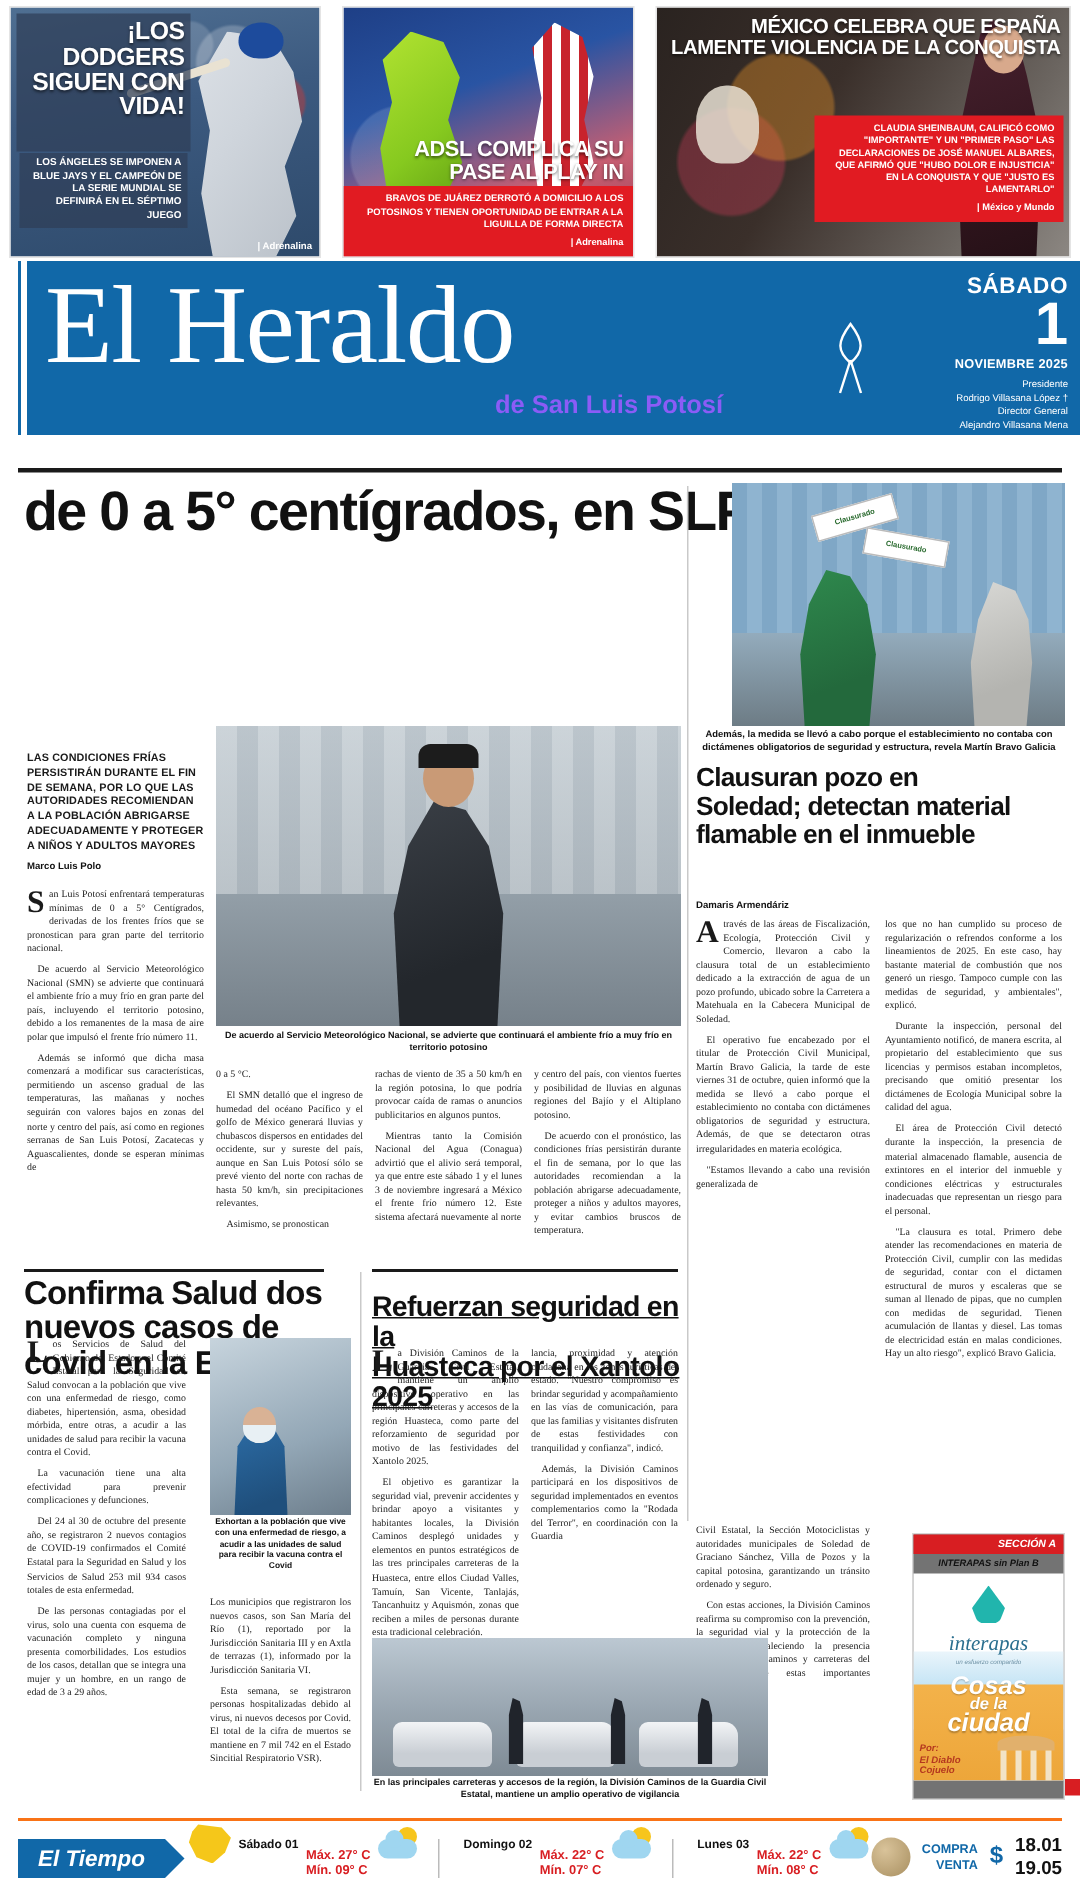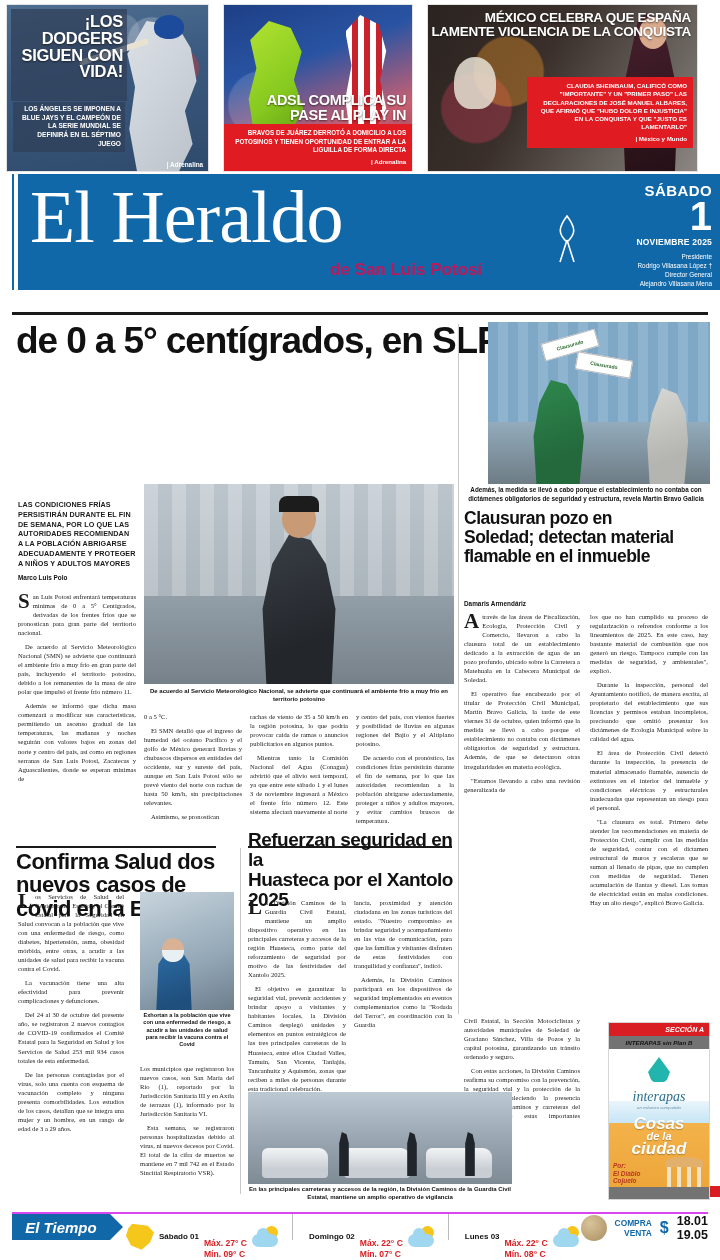--- a/index.html
+++ b/index.html
@@ -3,21 +3,21 @@
 <meta charset="utf-8">
 <style>
   html,body{margin:0;padding:0;}
   body{
     width:720px;height:1260px;overflow:hidden;background:#ffffff;
     font-family:"Liberation Sans", sans-serif;color:#111;
   }
   .page{position:relative;width:720px;height:1260px;background:#fff;}
 
   
-  .promos{position:absolute;left:0;top:0;width:720px;height:172px;display:flex;gap:14px;padding:4px 22px 0 6px;box-sizing:border-box;background:#fff;}
+  .promos{position:absolute;left:0;top:0;width:720px;height:172px;display:flex;gap:14px;padding:4px 6px 0 6px;box-sizing:border-box;background:#fff;}
   .promo{position:relative;overflow:hidden;border:1px solid #e4e4e4;}
   .promo.p1{width:214px;}
   .promo.p2{width:200px;}
   .promo.p3{width:286px;}
 
   
   .ph{position:absolute;inset:0;}
   .ph1{background:
       radial-gradient(circle at 72% 22%, rgba(255,255,255,.22) 0 12%, transparent 13%),
       radial-gradient(circle at 86% 38%, rgba(190,60,60,.5) 0 9%, transparent 10%),
@@ -64,21 +64,21 @@
   .p3 .pred{position:absolute;right:4px;top:72px;width:166px;background:#e11b22;color:#fff;font-size:6.2px;
       font-weight:bold;text-align:right;line-height:1.34;padding:5px 6px;box-sizing:border-box;}
   .pcredline{font-size:6.2px;margin-top:3px;}
 
   
   .masthead{position:absolute;left:0;top:174px;width:720px;height:122px;}
   .mh-band{position:absolute;left:18px;top:0;right:0;height:116px;background:#1168a8;}
   .mh-left-rule{position:absolute;left:12px;top:0;width:2px;height:116px;background:#1168a8;}
   .mh-logo{position:absolute;left:30px;top:6px;font-family:"Liberation Serif", serif;font-size:74px;color:#fff;
       letter-spacing:-1px;line-height:1;}
-  .mh-sub{position:absolute;left:330px;top:86px;font-size:17px;font-weight:bold;color:#be185d;}
+  .mh-sub{position:absolute;left:330px;top:86px;font-size:17px;font-weight:bold;color:#8b5cf6;}
   .mh-right{position:absolute;right:8px;top:8px;width:128px;text-align:right;color:#fff;}
   .mh-day{font-size:15px;font-weight:bold;letter-spacing:.4px;}
   .mh-num{font-size:40px;font-weight:bold;line-height:.94;margin-top:-1px;}
   .mh-month{font-size:8.5px;font-weight:bold;letter-spacing:.2px;margin-top:1px;}
   .mh-staff{font-size:6.4px;line-height:1.45;margin-top:5px;}
   .ribbon{position:absolute;right:140px;top:38px;width:26px;height:52px;}
 
   .inforow{position:absolute;left:12px;top:300px;width:696px;font-size:7.2px;color:#333;
       display:flex;justify-content:space-between;align-items:center;}
   .inforow .mid{font-size:7.4px;}
@@ -179,22 +179,22 @@
   .ad-tag{position:absolute;left:0;right:0;top:56px;text-align:center;font-size:4.2px;color:#6b8fa3;}
   .ad-orange{position:absolute;left:0;right:0;bottom:0;height:64px;background:linear-gradient(180deg,#f3b24a 0%,#eda63a 100%);}
   .ad-cosas{position:absolute;left:0;right:0;bottom:30px;text-align:center;font-size:17px;font-weight:bold;
       color:#fff;line-height:.92;text-shadow:0 1px 1px rgba(0,0,0,.25);}
   .ad-por{position:absolute;left:4px;bottom:2px;font-size:6.4px;font-weight:bold;color:#b5381f;line-height:1.18;}
   .ad-kiosk{position:absolute;right:6px;bottom:0;width:38px;height:30px;}
   .ad-kiosk .roof{position:absolute;left:0;top:0;width:38px;height:10px;background:#e1b06c;border-radius:50% 50% 0 0;}
   .ad-kiosk .col{position:absolute;bottom:0;width:4px;height:20px;background:#f2e3c6;}
 
   
-  .weather{position:absolute;left:12px;top:1212px;width:696px;height:38px;border-top:2px solid #d946ef;
-      display:flex;align-items:flex-start;}
+  .weather{position:absolute;left:12px;top:1212px;width:696px;height:38px;border-top:2px solid #f97316;
+      display:flex;align-items:flex-end;}
   .wbadge{position:relative;width:98px;height:26px;background:#1168a8;color:#fff;display:flex;align-items:center;
       justify-content:center;font-size:15px;font-style:italic;font-weight:bold;}
   .wbadge:after{content:"";position:absolute;right:-13px;top:0;border-top:13px solid transparent;
       border-bottom:13px solid transparent;border-left:13px solid #1168a8;}
   .wcell{display:flex;align-items:center;gap:5px;padding-left:16px;}
   .wmap{width:28px;height:26px;background:#f5c71a;clip-path:polygon(22% 0,78% 8%,100% 34%,86% 72%,56% 100%,18% 84%,0 46%,8% 18%);}
   .wday{font-size:8px;font-weight:bold;color:#111;}
   .wtemp{font-size:8.6px;font-weight:bold;color:#d81e22;line-height:1.25;margin-top:24px;}
   .wicon{position:relative;width:28px;height:22px;}
   .wicon .sun{position:absolute;right:2px;top:0;width:13px;height:13px;border-radius:50%;background:#f7c51c;}
@@ -364,21 +364,21 @@
   </div>
   <div class="cap" style="left:140px;top:1012px;width:94px;font-size:5.6px;">Exhortan a la población que vive con una enfermedad de riesgo, a acudir a las unidades de salud para recibir la vacuna contra el Covid</div>
 
   <div class="col" style="left:140px;top:1064px;width:94px;height:128px;">
     <p class="first">Los municipios que registraron los nuevos casos, son San María del Río (1), reportado por la Jurisdicción Sanitaria III y en Axtla de terrazas (1), informado por la Jurisdicción Sanitaria VI.</p>
     <p>Esta semana, se registraron personas hospitalizadas debido al virus, ni nuevos decesos por Covid. El total de la cifra de muertos se mantiene en 7 mil 742 en el Estado Sincitial Respiratorio VSR).</p>
   </div>
 
   <div class="vrule" style="left:240px;top:848px;height:346px;"></div>
   <div class="hrule-dark" style="left:248px;top:846px;width:204px;"></div>
-  <div class="sechead" style="left:248px;top:830px;width:216px;font-size:19px;">
+  <div class="sechead" style="left:248px;top:862px;width:216px;font-size:19px;text-decoration:underline;">
     <div>Refuerzan seguridad en la</div>
     <div>Huasteca por el Xantolo 2025</div>
   </div>
 
   <div class="col" style="left:248px;top:898px;width:98px;height:290px;">
     <p class="first"><span class="dropcap">L</span><span>a División Caminos de la Guardia Civil Estatal, mantiene un amplio dispositivo operativo en las principales carreteras y accesos de la región Huasteca, como parte del reforzamiento de seguridad por motivo de las festividades del Xantolo 2025.</span></p>
     <p>El objetivo es garantizar la seguridad vial, prevenir accidentes y brindar apoyo a visitantes y habitantes locales, la División Caminos desplegó unidades y elementos en puntos estratégicos de las tres principales carreteras de la Huasteca, entre ellos Ciudad Valles, Tamuín, San Vicente, Tanlajás, Tancanhuitz y Aquismón, zonas que reciben a miles de personas durante esta tradicional celebración.</p>
     <p>En este sentido, el titular de la División Caminos, Rafael Mendoza Salazar, señaló que este operativo especial forma parte del Plan Integral de Seguridad, que fortalece la vigi-</p>
   </div>
   <div class="col" style="left:354px;top:898px;width:98px;height:290px;">

